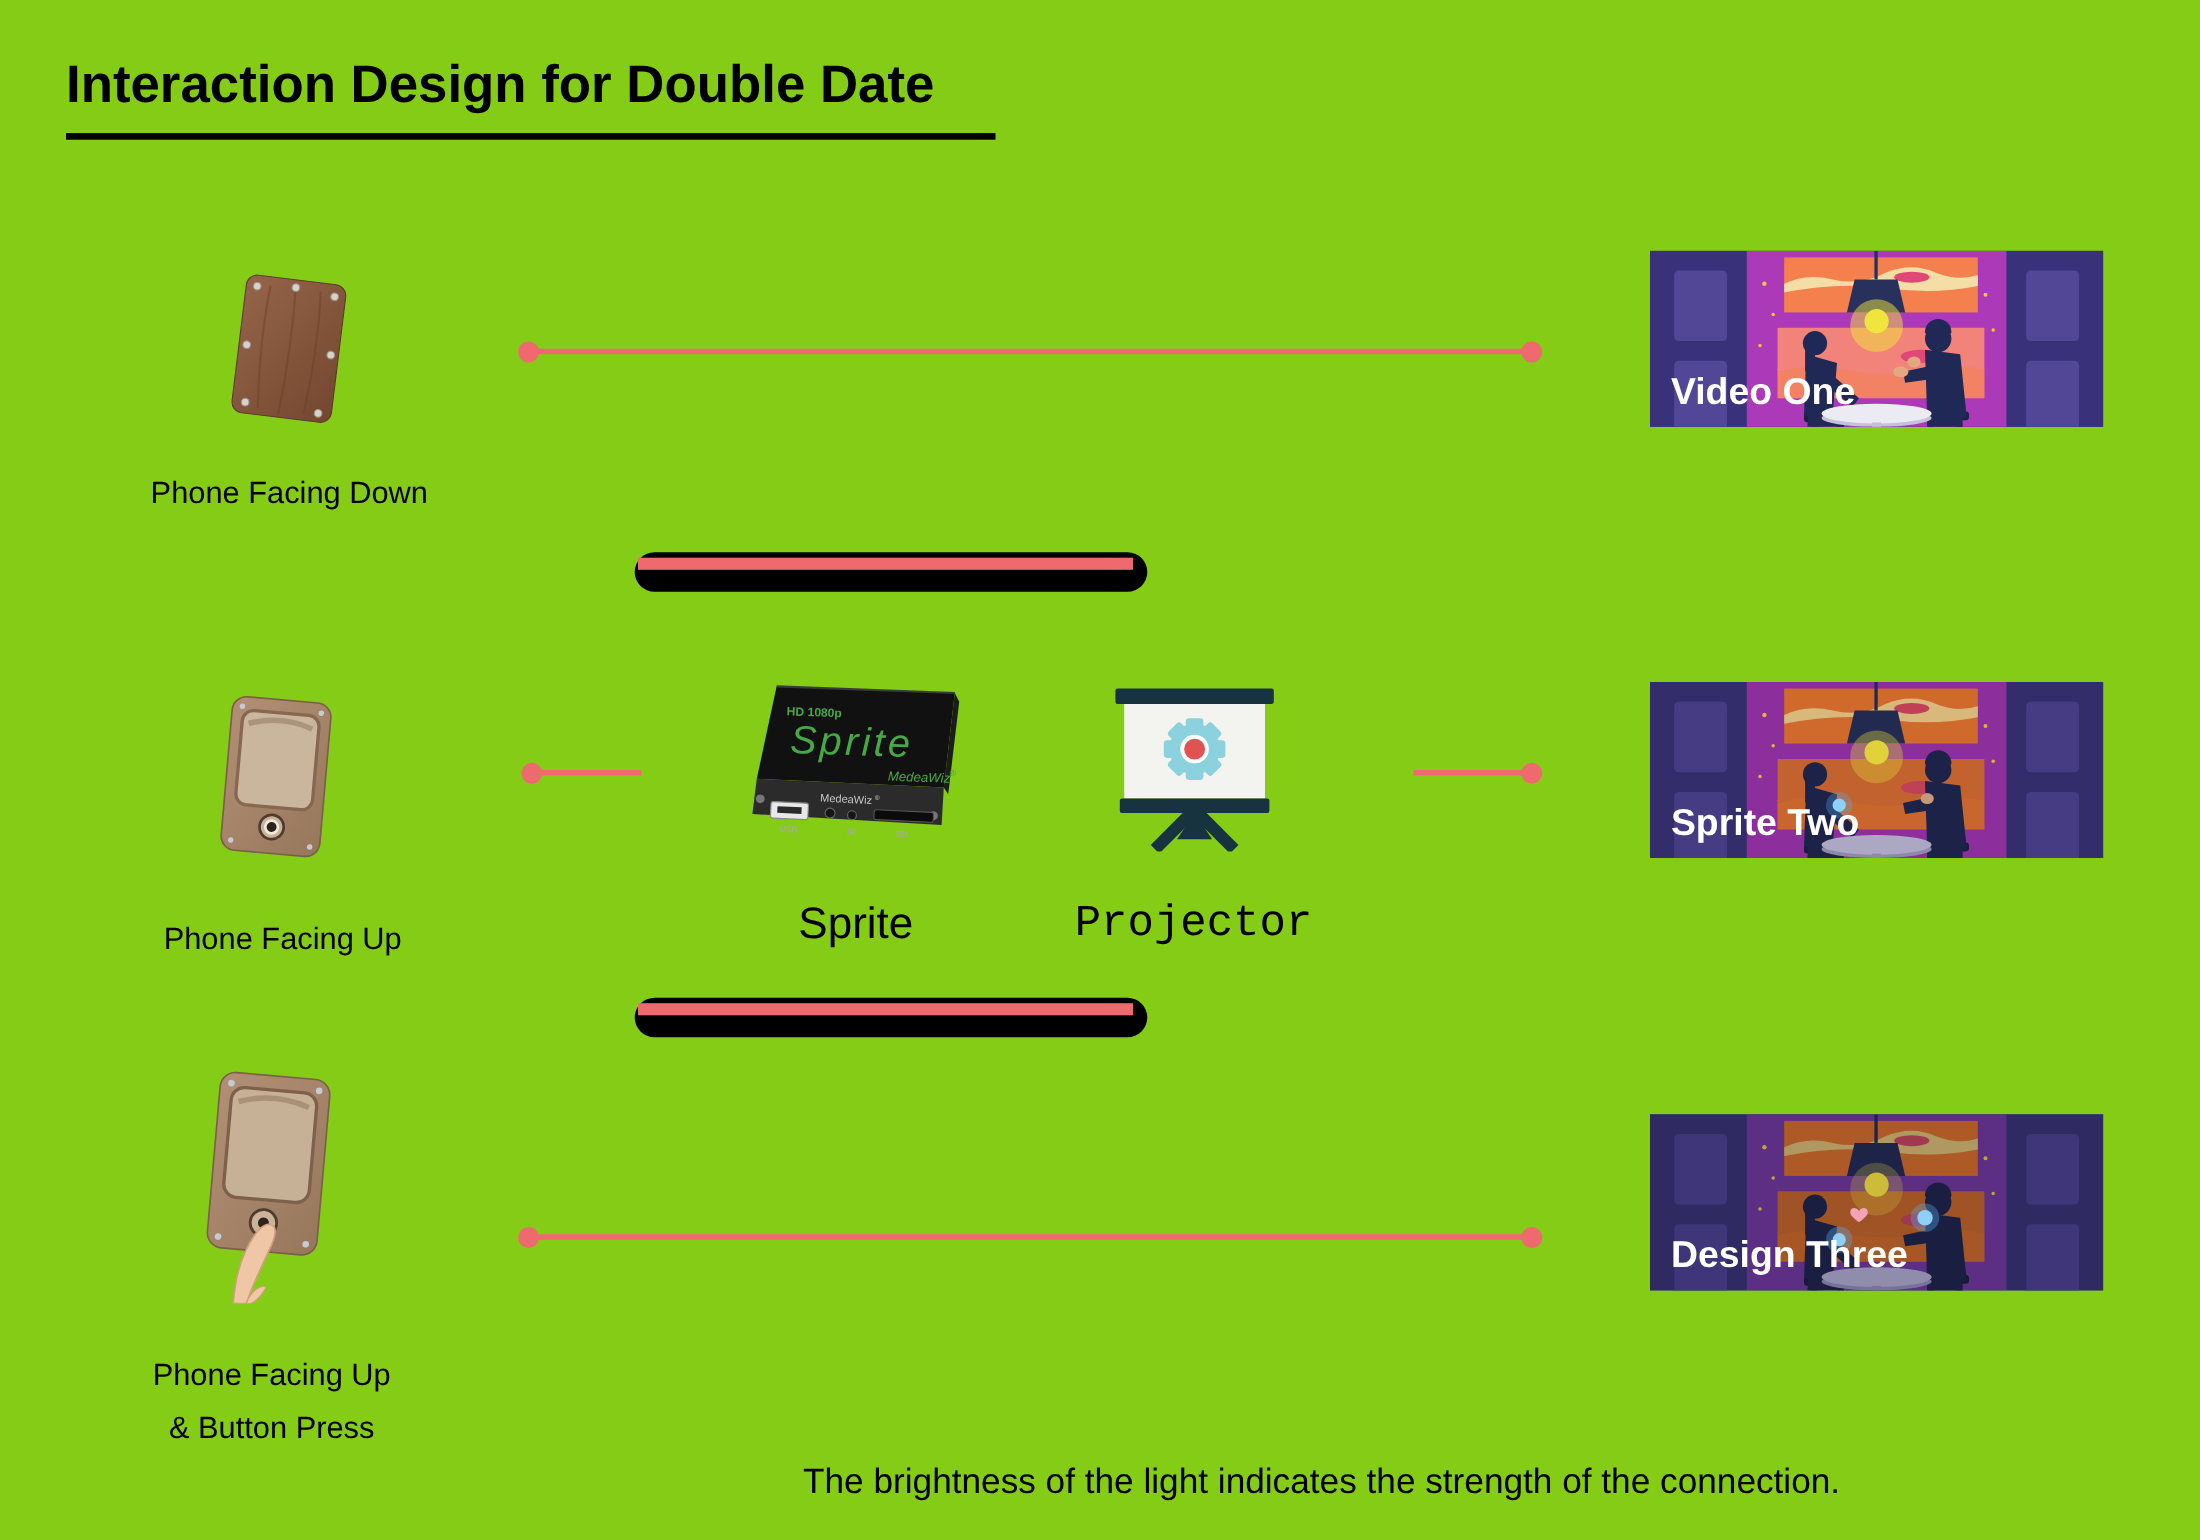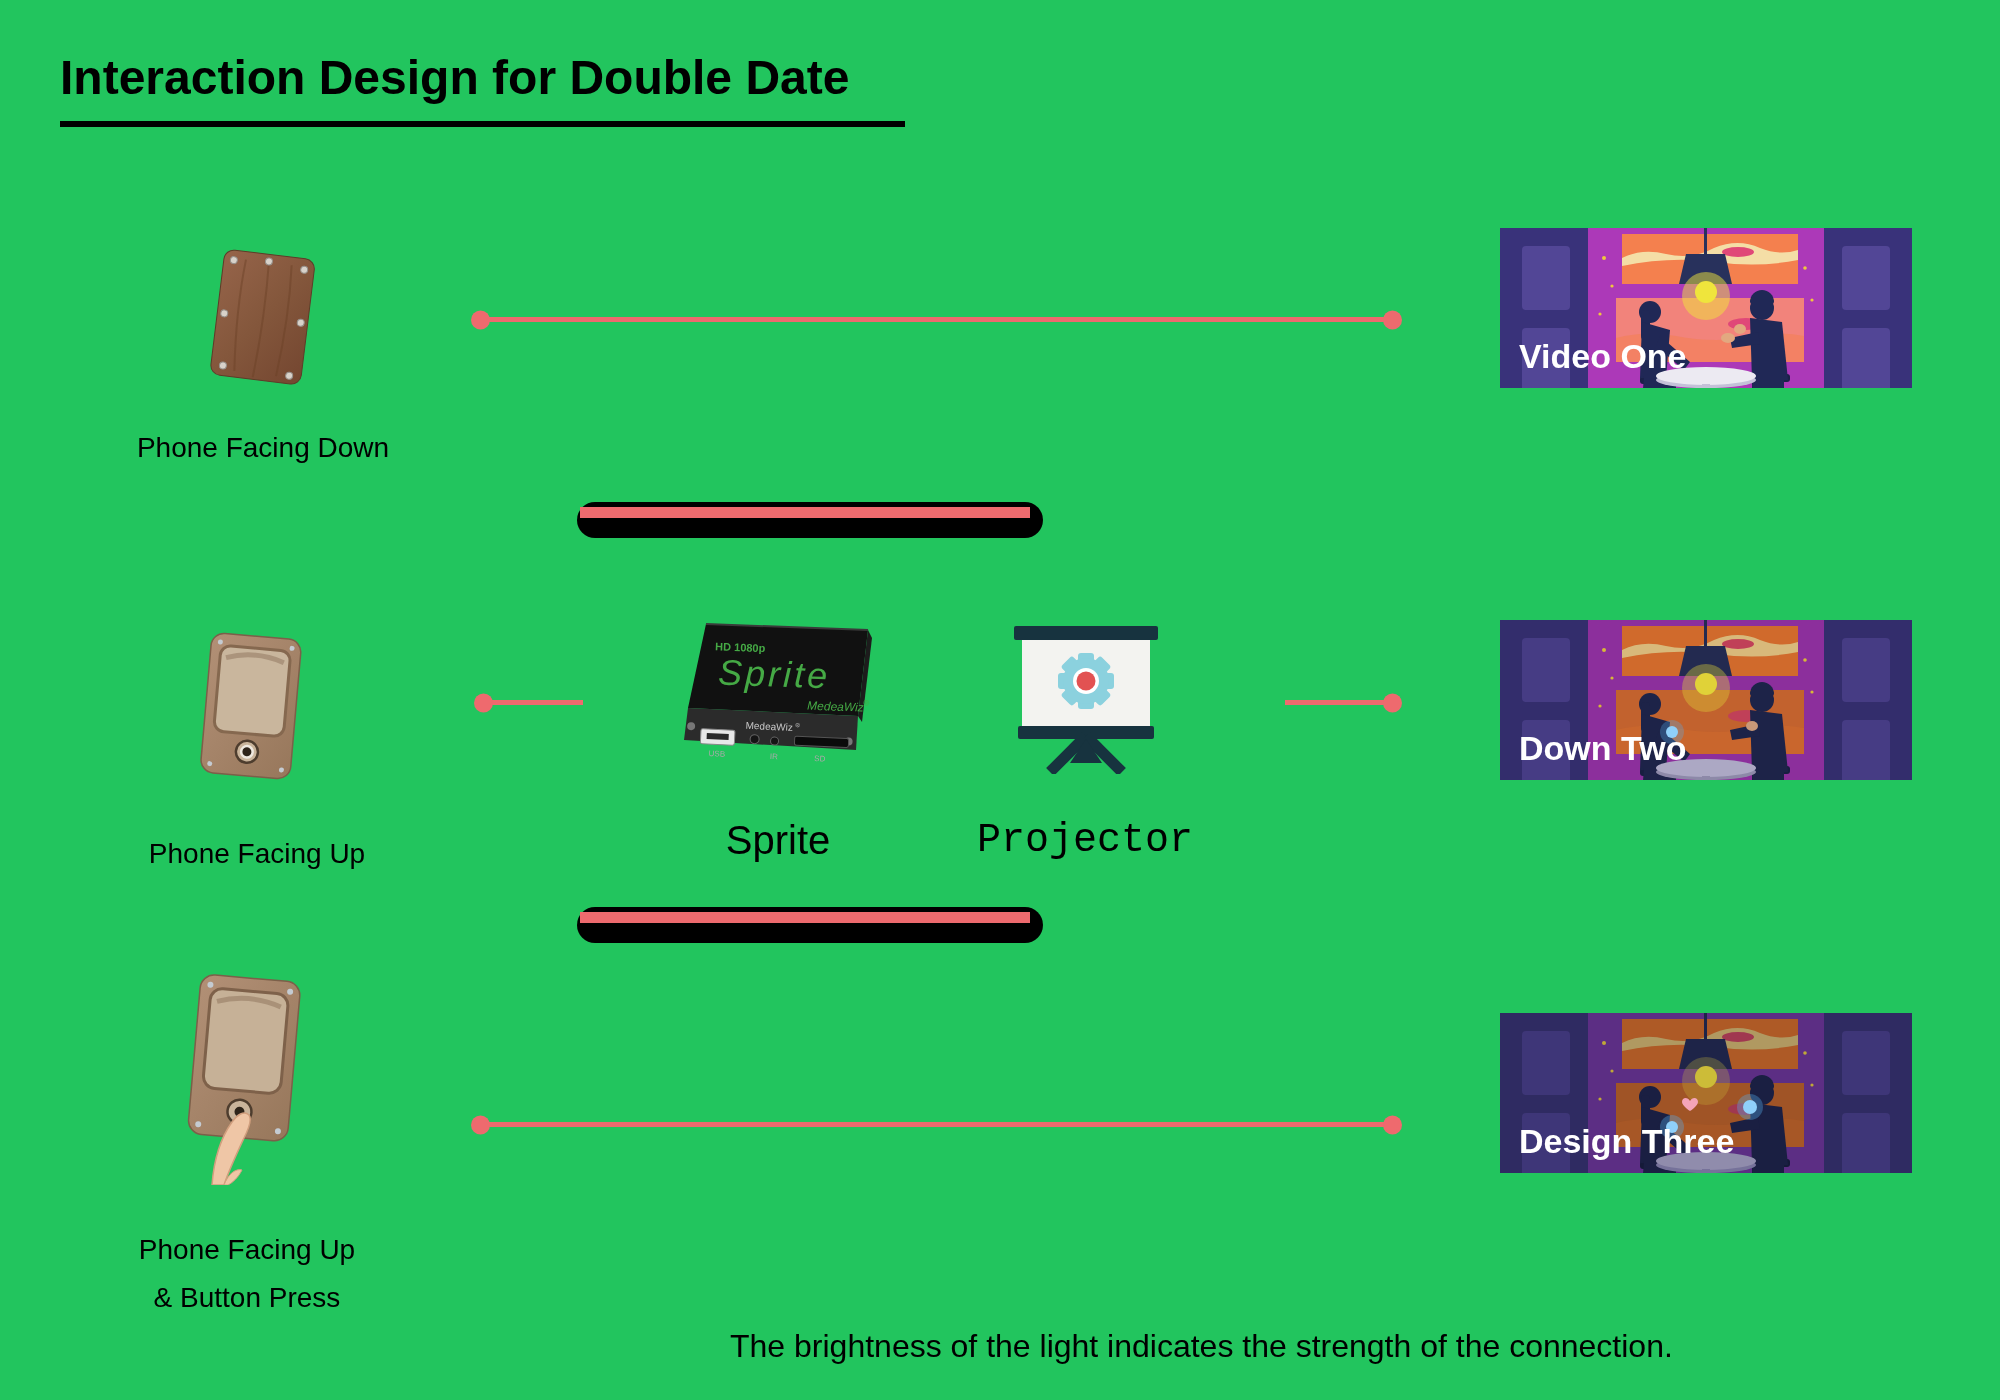--- a/index.html
+++ b/index.html
@@ -1,16 +1,16 @@
 <!DOCTYPE html>
 <html style="--accent: #EE6A6E; --bar-black: #000000; --video-label: #FFFFFF; --projector-frame: #17333F; --projector-gear: #8BD1DE; --projector-hub: #E25252; --sprite-green: #45A945; --phone-glow: #55AEEF; --heart: #F4A4B8;"><head>
 <meta charset="utf-8">
 <style>
   html,body{margin:0;padding:0;background:#fff;}
-  .canvas{position:relative;width:2000px;height:1400px;background:#22c55e;overflow:hidden;
+  .canvas{position:relative;width:2000px;height:1400px;background:#84cc16;overflow:hidden;
           font-family:"Liberation Sans","DejaVu Sans",sans-serif;color:#000;}
 
   .page-title{position:absolute;left:60px;top:50px;font-size:48px;font-weight:bold;margin:0;letter-spacing:0;}
   .title-underline{position:absolute;left:60px;top:121px;width:845px;height:6px;background:#000;}
 
   .phone-img{position:absolute;}
   .phone-label{position:absolute;width:400px;text-align:center;font-size:28px;line-height:48px;color:#000;}
 
   .link{position:absolute;height:5px;background:var(--accent,#EE6A6E);}
   .link .dot{position:absolute;top:50%;transform:translateY(-50%);width:19px;height:19px;border-radius:50%;
@@ -262,21 +262,21 @@
 
   <div class="video-card" style="top: 620px; --bg: #3F3880; --side: #332D6C; --panel: #463C84; --wall: #8C2F9C; --spark: #D8B838; --win: #D06A2C; --win2: #C2622E; --cloud: #D8C284; --plate: #C04058; --lamp: #232A50; --bulb: #E0D238; --glow: 0.38; --fig: #1D2348; --skin: #C89878; --table: #ACA8C4; --table2: #8D89A8; --chair: #181E40;">
     <svg class="scene" viewBox="0 0 412 216">
         <use href="#scene"></use>
       </svg>
     <svg class="extras" viewBox="0 0 412 216">
       <circle cx="172" cy="112" r="12" fill="var(--phone-glow,#55AEEF)" opacity="0.3"></circle>
       <circle cx="172" cy="112" r="6" fill="#8FD0FA"></circle>
       <ellipse cx="252" cy="106" rx="6" ry="5" fill="var(--skin,#C89878)"></ellipse>
     </svg>
-    <div class="video-label">Down Two</div>
+    <div class="video-label">Sprite Two</div>
   </div>
 
   <div class="video-card" style="top: 1013px; --bg: #3B3876; --side: #2F2B62; --panel: #3E3678; --wall: #5C2E84; --spark: #C0A838; --win: #AE5A26; --win2: #A05426; --cloud: #B0A068; --plate: #A03850; --lamp: #1E2448; --bulb: #CCBC38; --glow: 0.28; --fig: #1A1F42; --skin: #B08868; --table: #908CAC; --table2: #76729A; --chair: #151A38;">
     <svg class="scene" viewBox="0 0 412 216">
         <use href="#scene"></use>
       </svg>
     <svg class="extras" viewBox="0 0 412 216">
       <circle cx="172" cy="114" r="12" fill="var(--phone-glow,#55AEEF)" opacity="0.35"></circle>
       <circle cx="172" cy="114" r="6" fill="#8FD0FA"></circle>
       <circle cx="250" cy="94" r="13" fill="var(--phone-glow,#55AEEF)" opacity="0.35"></circle>

